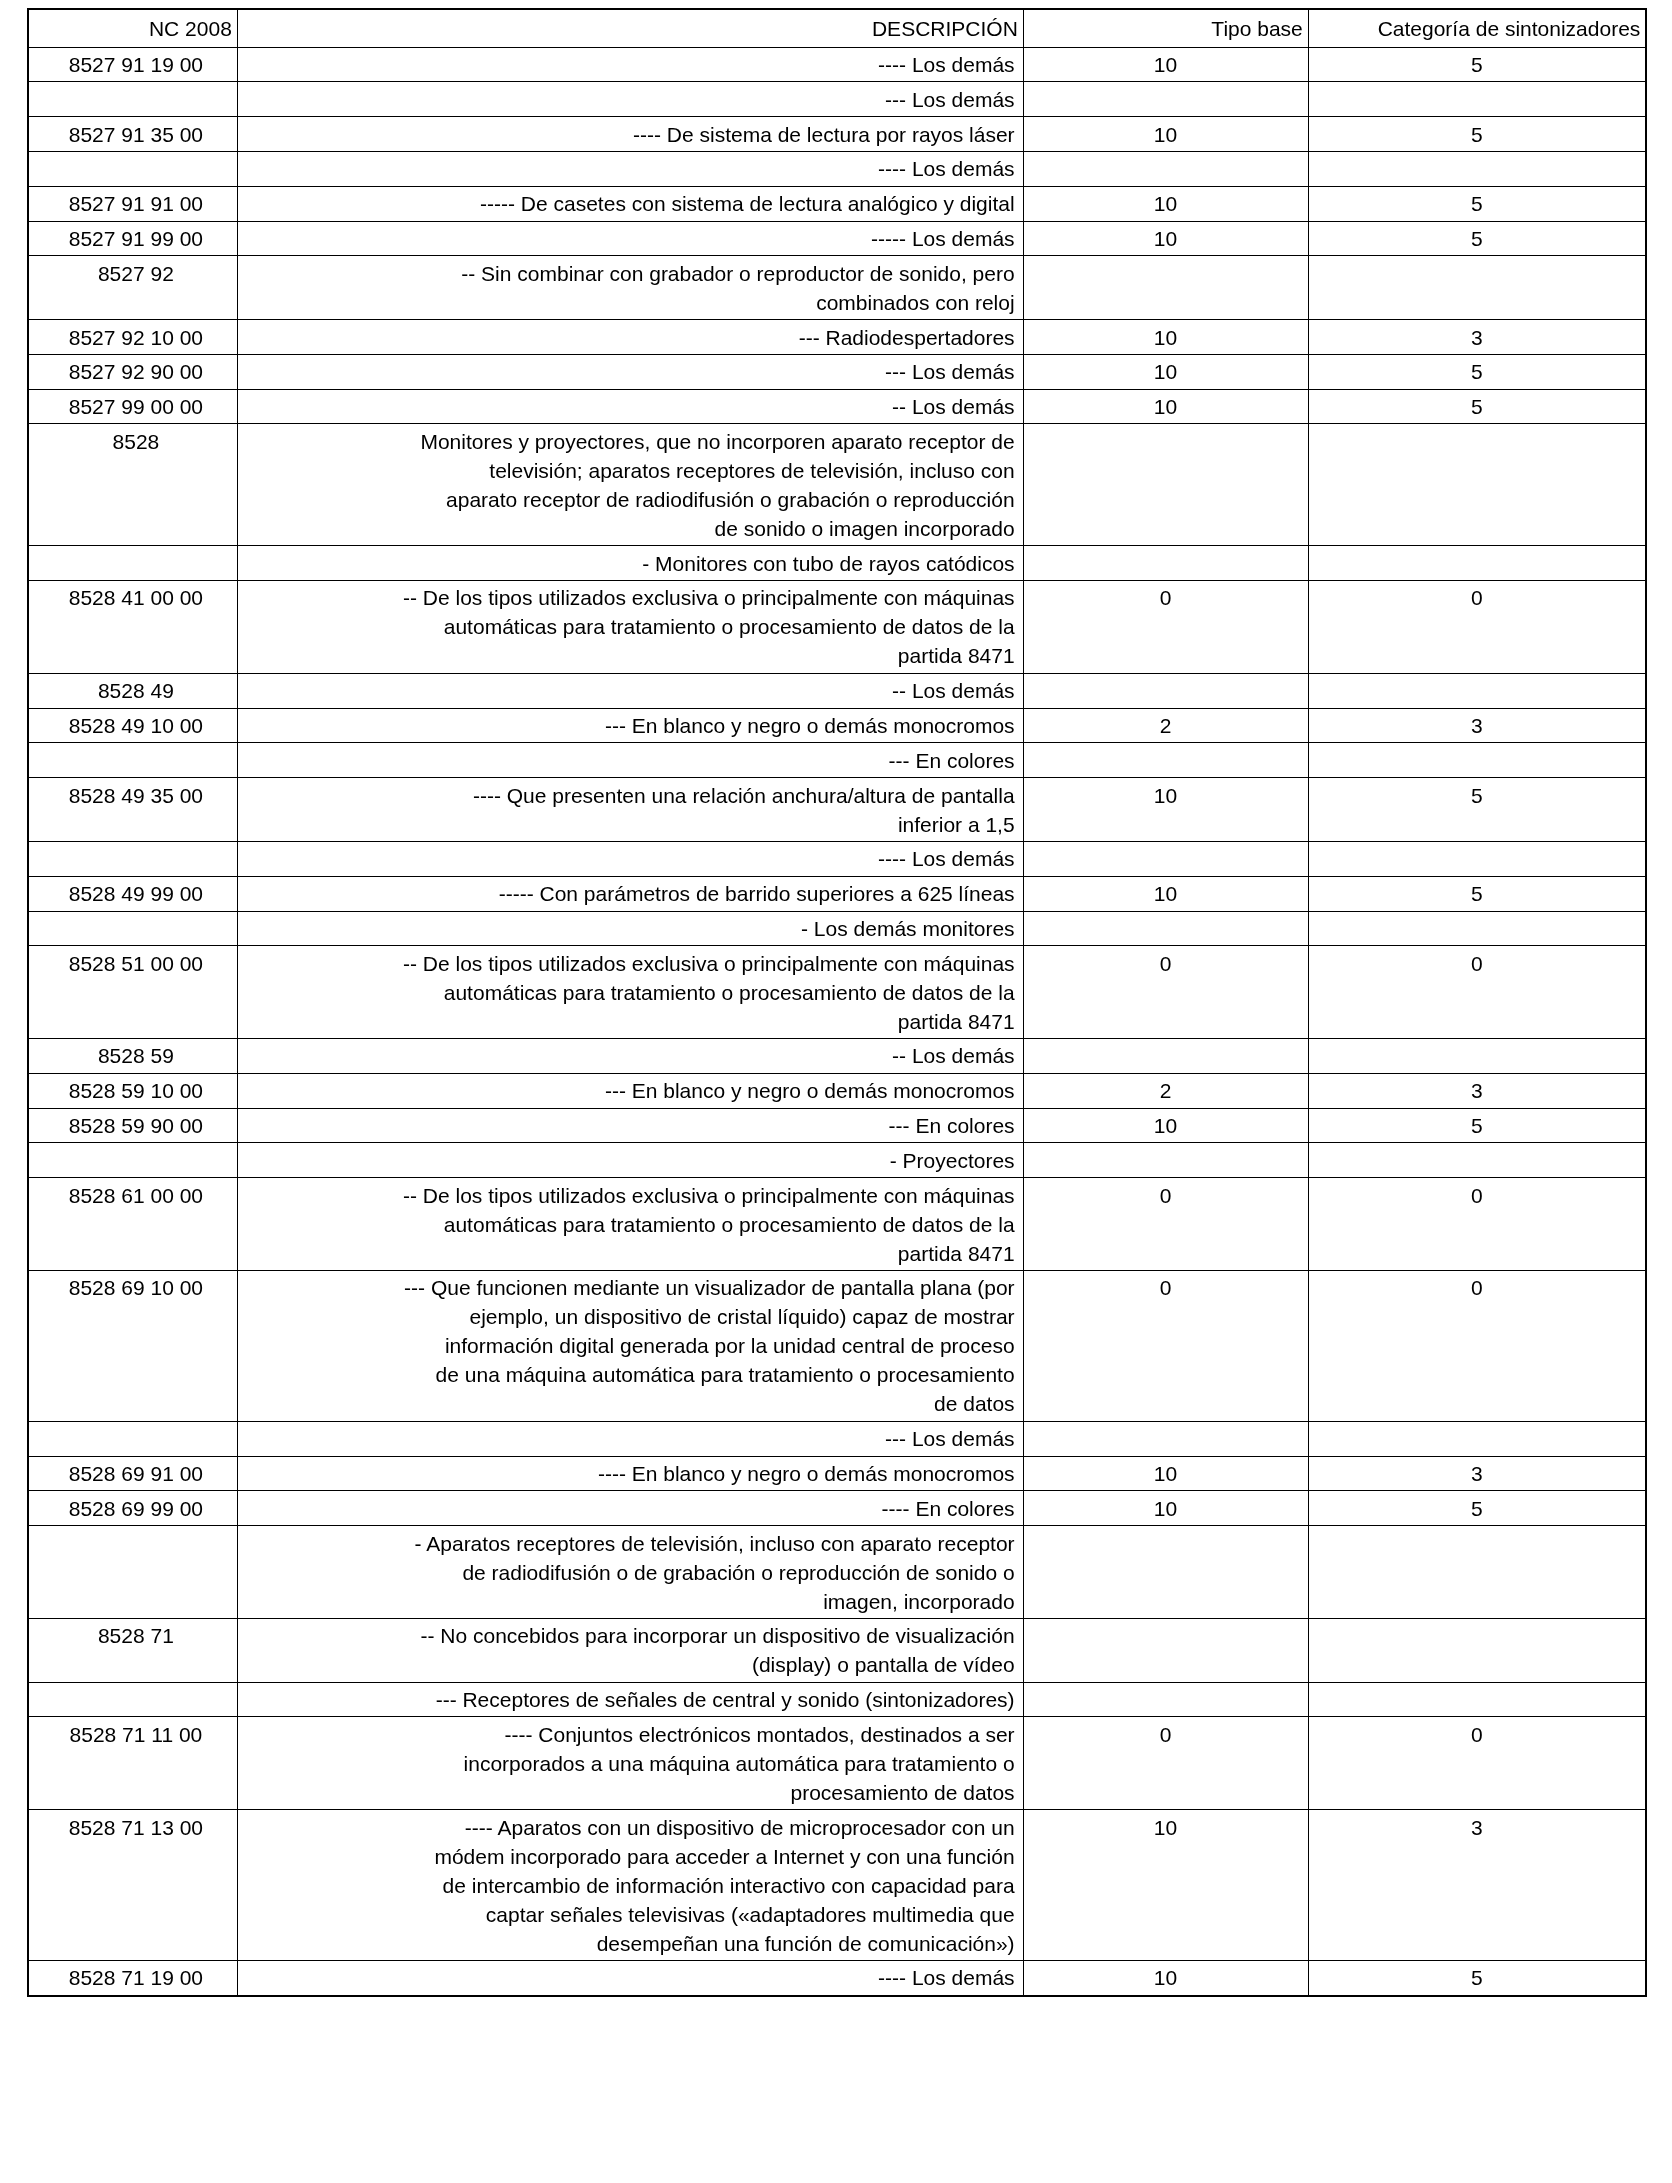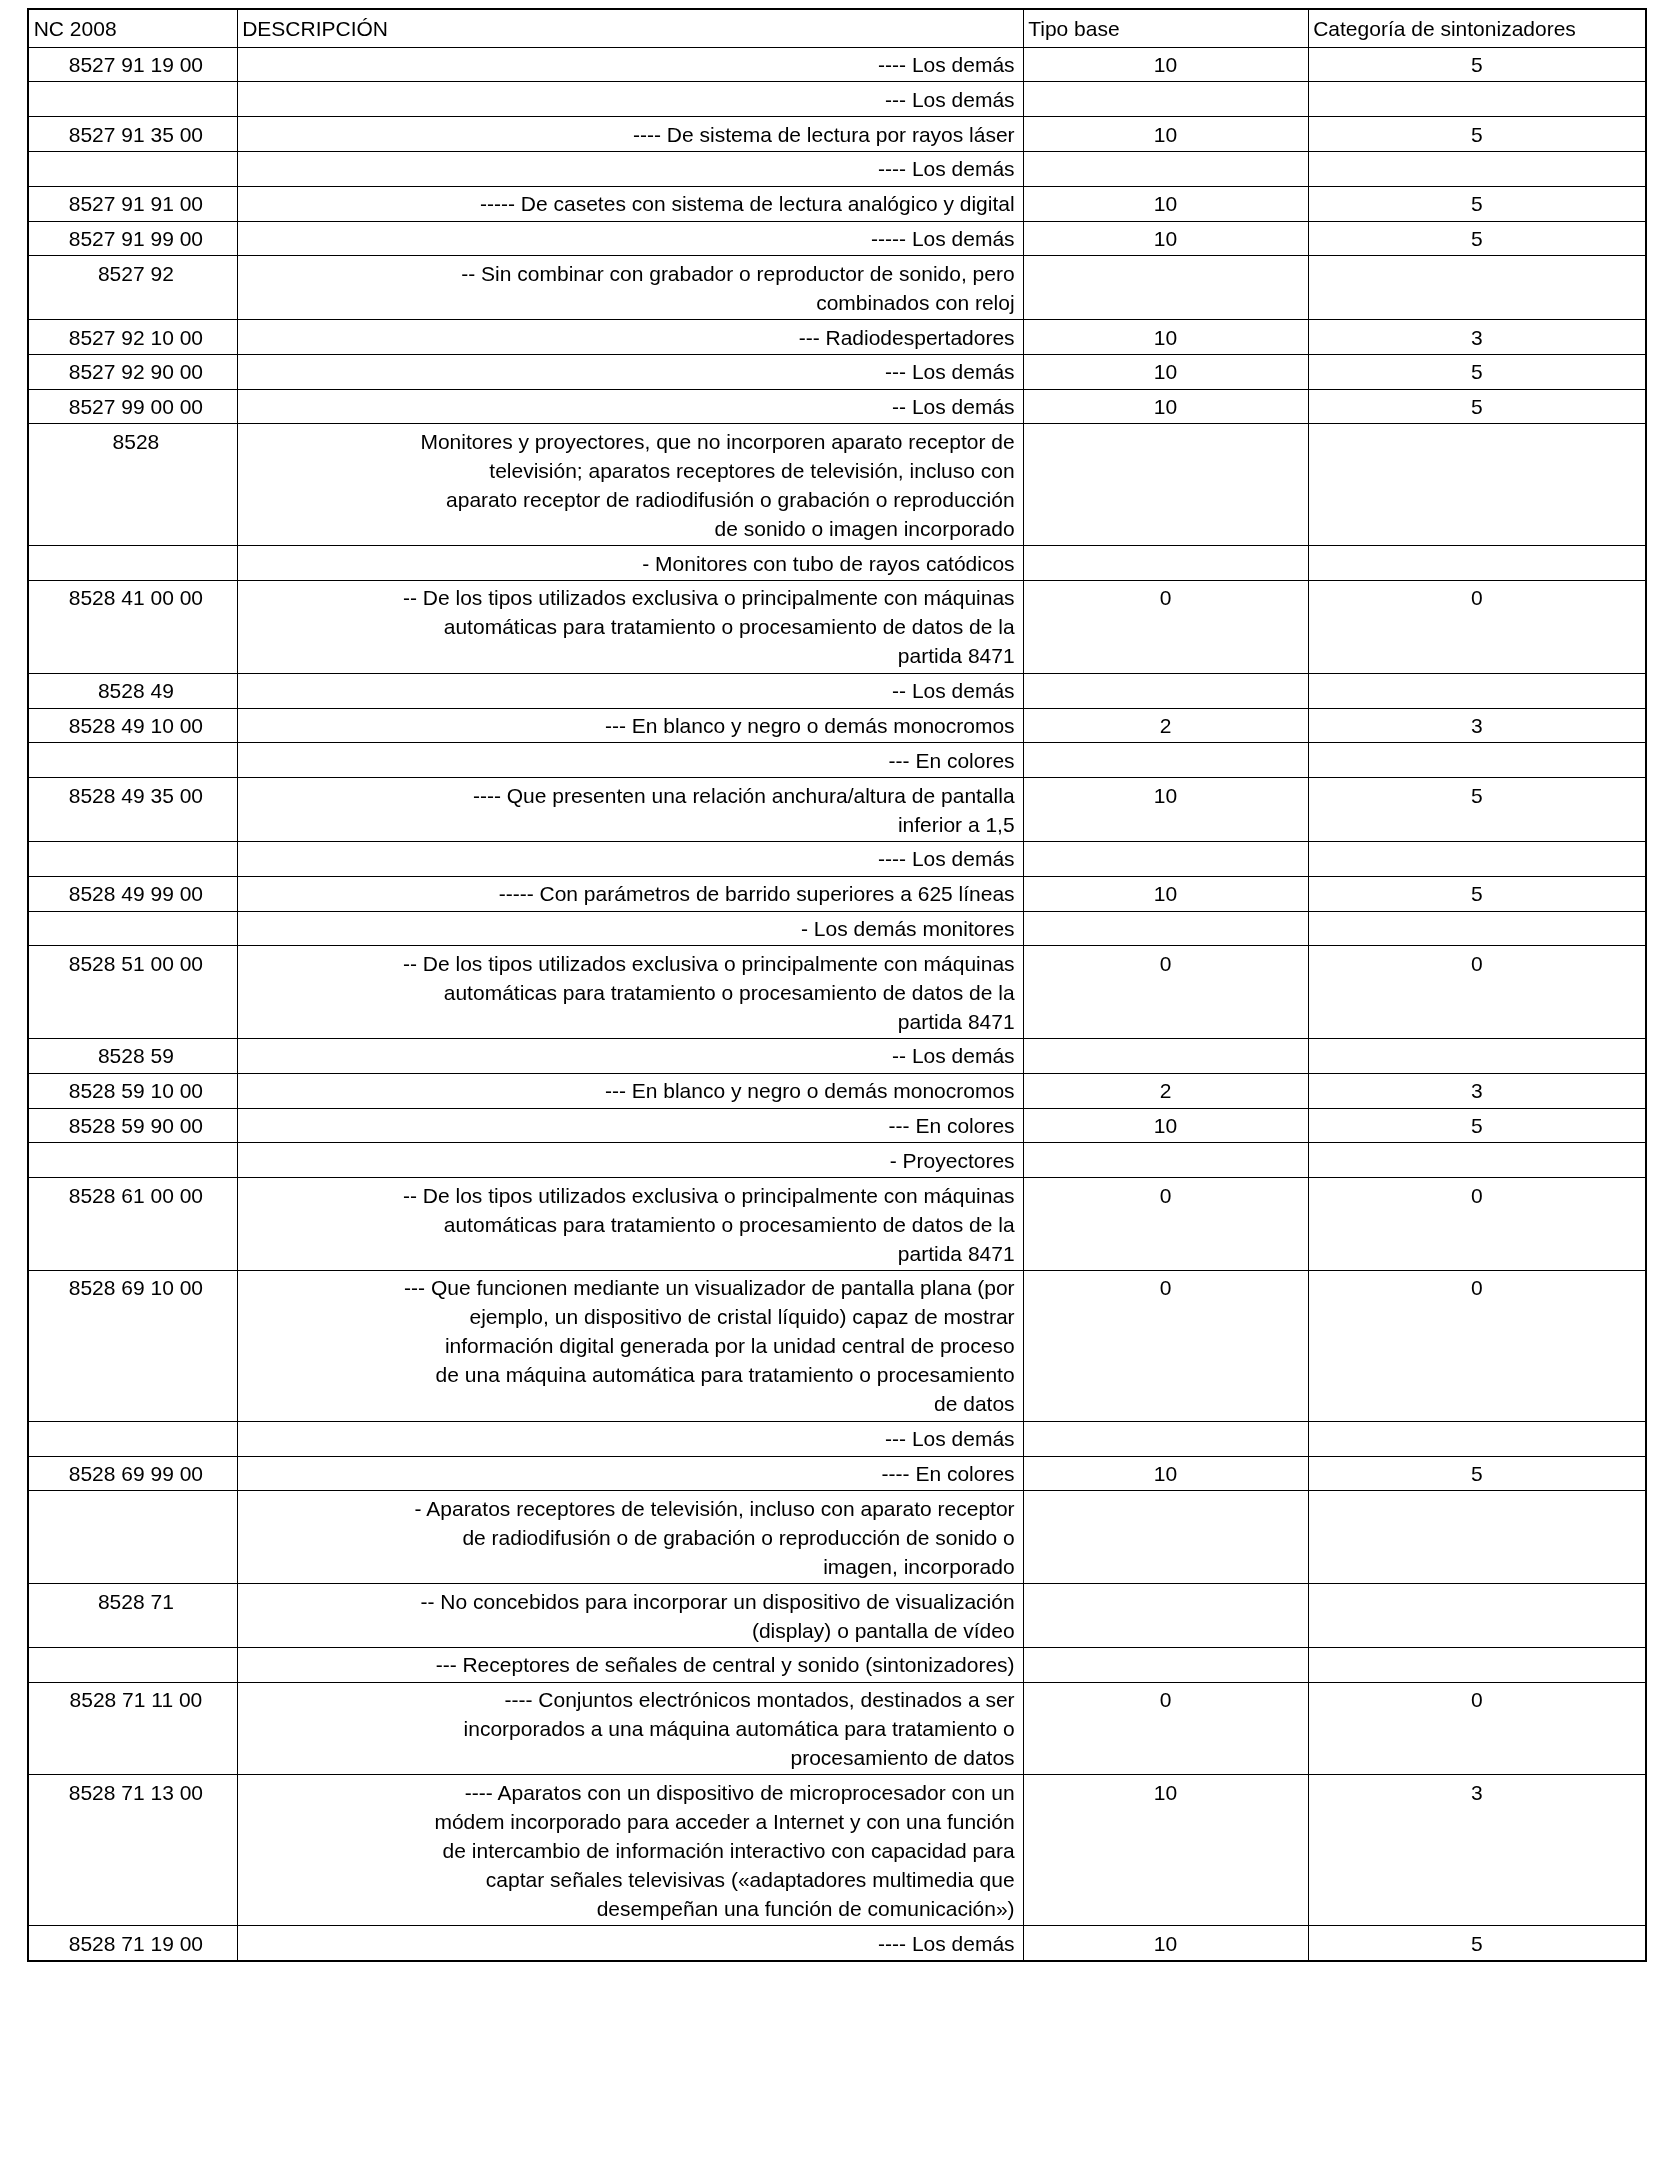--- a/index.html
+++ b/index.html
@@ -25,21 +25,21 @@
   table.tariff th,
   table.tariff td {
     border: 1.6px solid #000;
     font-size: 21px;
     line-height: 29px;
     vertical-align: top;
     overflow: hidden;
   }
   table.tariff th {
     font-weight: normal;
-    text-align: left;
+    text-align: right;
     vertical-align: middle;
     padding: 3.9px 4.7px;
   }
   td.c-code {
     padding: 2.4px 4.7px 2.4px 11px;
     text-align: center;
     white-space: nowrap;
   }
   td.c-desc {
     padding: 2.4px 7.9px 2.4px 31px;
@@ -250,20 +250,26 @@
           <td class="c-tipo">0</td>
           <td class="c-cat">0</td>
         </tr>
         <tr>
           <td class="c-code"></td>
           <td class="c-desc">--- Los demás</td>
           <td class="c-tipo"></td>
           <td class="c-cat"></td>
         </tr>
         <tr>
+          <td class="c-code">8528 69 91 00</td>
+          <td class="c-desc">---- En blanco y negro o demás monocromos</td>
+          <td class="c-tipo">10</td>
+          <td class="c-cat">3</td>
+        </tr>
+        <tr>
           <td class="c-code">8528 69 99 00</td>
           <td class="c-desc">---- En colores</td>
           <td class="c-tipo">10</td>
           <td class="c-cat">5</td>
         </tr>
         <tr>
           <td class="c-code"></td>
           <td class="c-desc">- Aparatos receptores de televisión, incluso con aparato receptor
 de radiodifusión o de grabación o reproducción de sonido o
 imagen, incorporado</td>

